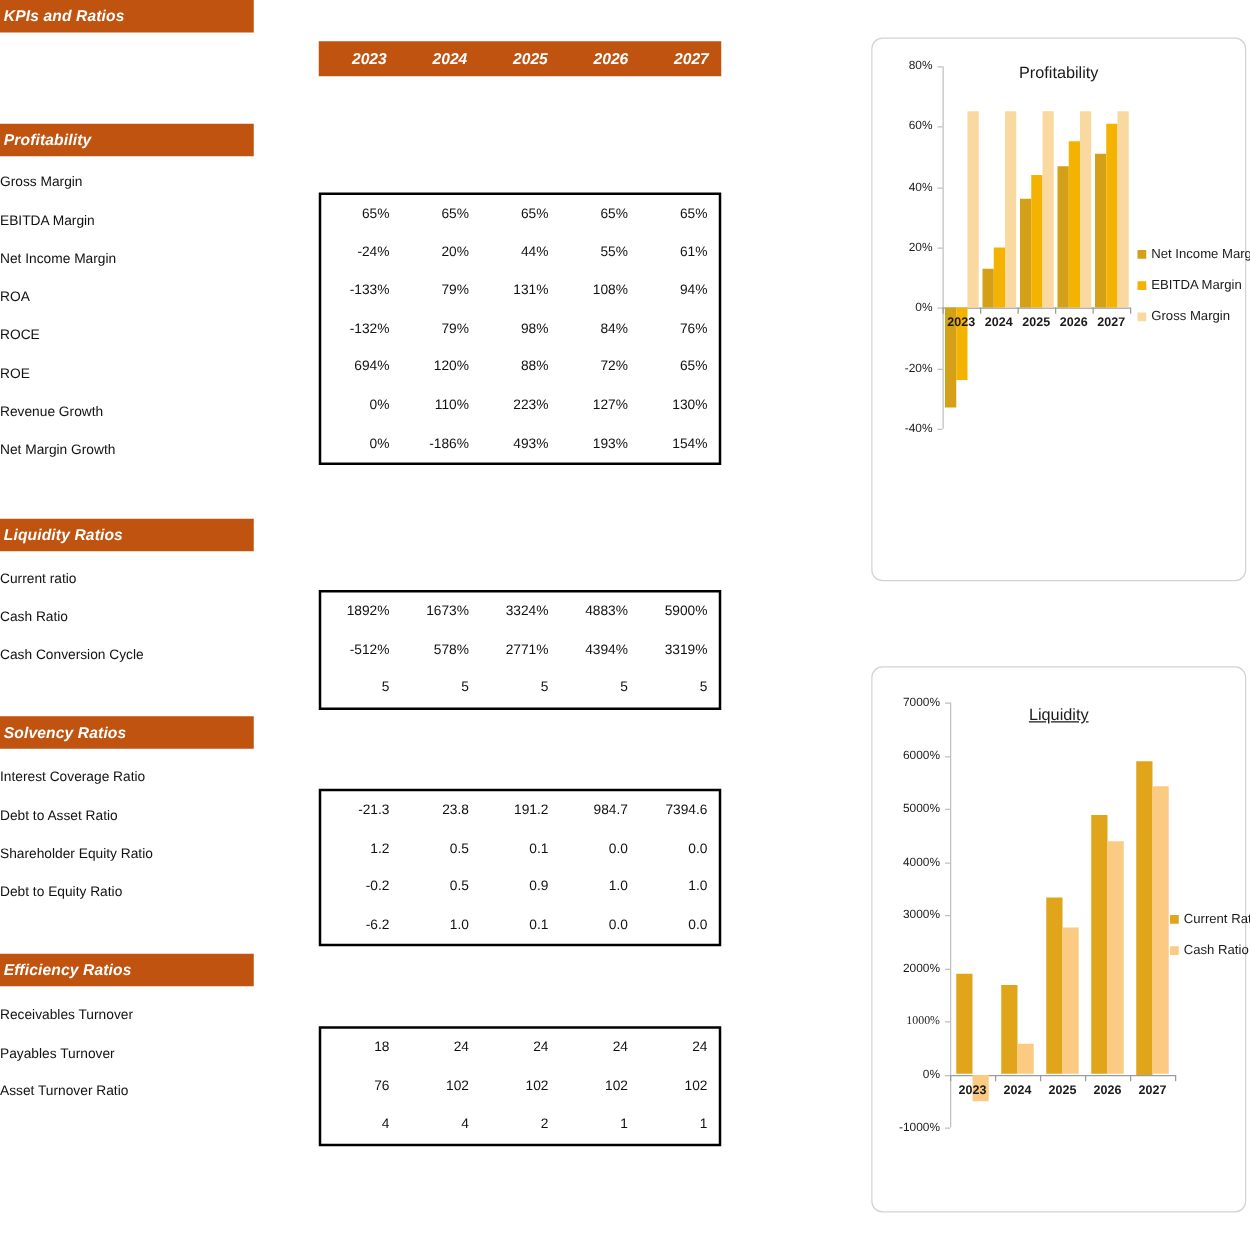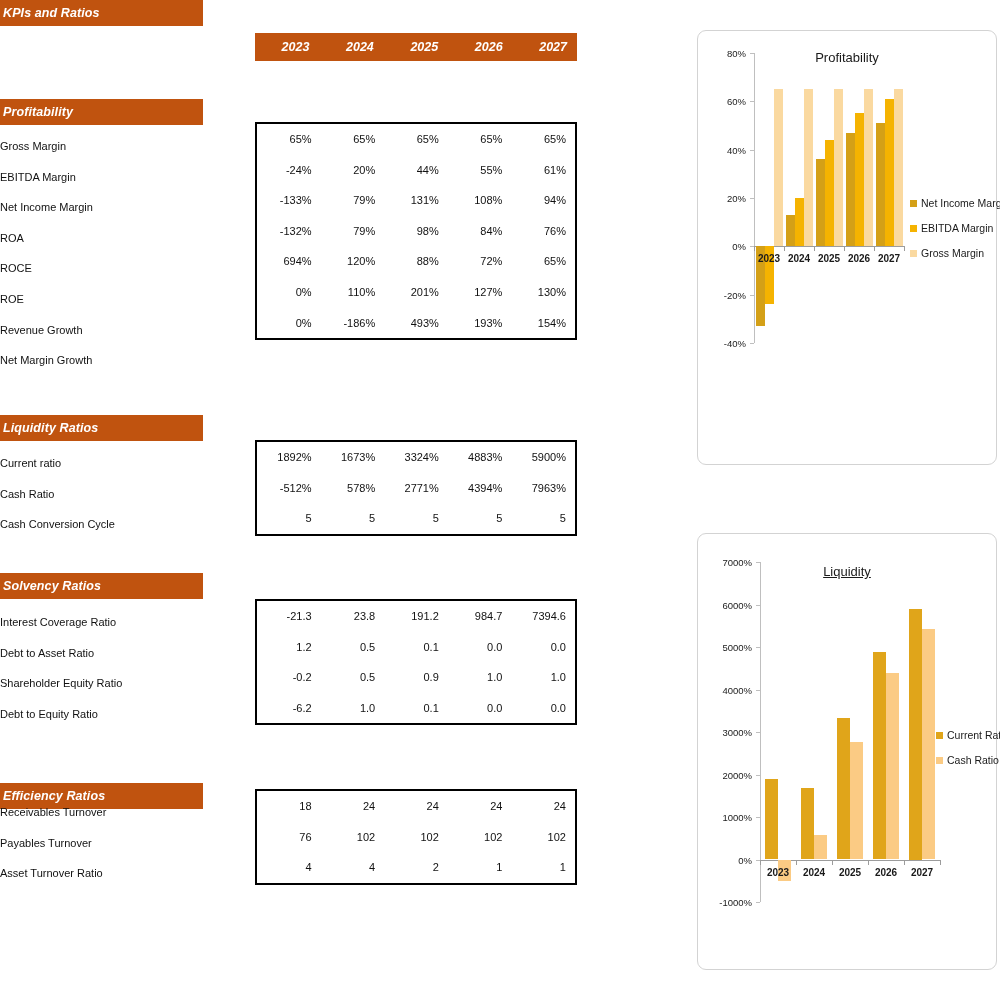--- a/index.html
+++ b/index.html
@@ -72,20 +72,21 @@
     white-space: nowrap;
   }
 
   .numblock {
     position: absolute;
     left: 255px;
     width: 322px;
     border: 2.5px solid #000000;
     box-sizing: border-box;
     background: #ffffff;
+    margin-top: 32px;
   }
   .numrow {
     display: flex;
     height: 30.6px;
   }
   .numrow .cell {
     flex: 1 1 0;
     text-align: right;
     padding-right: 9px;
     font-size: 11px;
@@ -185,21 +186,21 @@
     <span class="yr">2023</span>
     <span class="yr">2024</span>
     <span class="yr">2025</span>
     <span class="yr">2026</span>
     <span class="yr">2027</span>
   </div>
 
   <div class="band" style="top:99px;">Profitability</div>
   <div class="band" style="top:415px;">Liquidity Ratios</div>
   <div class="band" style="top:573px;font-style:italic;">Solvency Ratios</div>
-  <div class="band" style="top:763px;margin-top:20px;">Efficiency Ratios</div>
+  <div class="band" style="top:763px;">Efficiency Ratios</div>
 
   <div class="rowlabels" id="labels-0" style="top:131px;">
       <div class="rowlabel">Gross Margin</div>
       <div class="rowlabel">EBITDA Margin</div>
       <div class="rowlabel">Net Income Margin</div>
       <div class="rowlabel">ROA</div>
       <div class="rowlabel">ROCE</div>
       <div class="rowlabel">ROE</div>
       <div class="rowlabel">Revenue Growth</div>
       <div class="rowlabel">Net Margin Growth</div>
@@ -253,21 +254,21 @@
       <div class="numrow">
         <div class="cell">694%</div>
         <div class="cell">120%</div>
         <div class="cell">88%</div>
         <div class="cell">72%</div>
         <div class="cell">65%</div>
       </div>
       <div class="numrow">
         <div class="cell">0%</div>
         <div class="cell">110%</div>
-        <div class="cell">201%</div>
+        <div class="cell">223%</div>
         <div class="cell">127%</div>
         <div class="cell">130%</div>
       </div>
       <div class="numrow">
         <div class="cell">0%</div>
         <div class="cell">-186%</div>
         <div class="cell">493%</div>
         <div class="cell">193%</div>
         <div class="cell">154%</div>
       </div>
@@ -278,21 +279,21 @@
         <div class="cell">1673%</div>
         <div class="cell">3324%</div>
         <div class="cell">4883%</div>
         <div class="cell">5900%</div>
       </div>
       <div class="numrow">
         <div class="cell">-512%</div>
         <div class="cell">578%</div>
         <div class="cell">2771%</div>
         <div class="cell">4394%</div>
-        <div class="cell">7963%</div>
+        <div class="cell">3319%</div>
       </div>
       <div class="numrow">
         <div class="cell">5</div>
         <div class="cell">5</div>
         <div class="cell">5</div>
         <div class="cell">5</div>
         <div class="cell">5</div>
       </div>
     </div>
   <div class="numblock" id="nums-2" style="top:599px;">
@@ -414,21 +415,21 @@
 
 <div class="panel" id="panel-liquid">
   <div class="chart-title" style="top:30px;text-decoration:underline;">Liquidity</div>
   <div class="plot" id="plot-liquid" style="left: 62px; top: 28px; width: 180px; height: 340px;">
       <div class="yaxis-line" style="left: 0px; top: 0px; height: 340px;"></div>
       <div class="ytick-mark" style="left: -4px; top: 340px;"></div>
       <div class="ytick" style="left: -54px; width: 46px; top: 340px;">-1000%</div>
       <div class="ytick-mark" style="left: -4px; top: 297.5px;"></div>
       <div class="ytick" style="left: -54px; width: 46px; top: 297.5px;">0%</div>
       <div class="ytick-mark" style="left: -4px; top: 255px;"></div>
-      <div class="ytick" style="left: -54px; width: 46px; top: 255px;">1000%</div>
+      <div class="ytick" style="left: -54px; width: 46px; top: 255px; font-family: Liberation Serif, serif;">1000%</div>
       <div class="ytick-mark" style="left: -4px; top: 212.5px;"></div>
       <div class="ytick" style="left: -54px; width: 46px; top: 212.5px;">2000%</div>
       <div class="ytick-mark" style="left: -4px; top: 170px;"></div>
       <div class="ytick" style="left: -54px; width: 46px; top: 170px;">3000%</div>
       <div class="ytick-mark" style="left: -4px; top: 127.5px;"></div>
       <div class="ytick" style="left: -54px; width: 46px; top: 127.5px;">4000%</div>
       <div class="ytick-mark" style="left: -4px; top: 85px;"></div>
       <div class="ytick" style="left: -54px; width: 46px; top: 85px;">5000%</div>
       <div class="ytick-mark" style="left: -4px; top: 42.5px;"></div>
       <div class="ytick" style="left: -54px; width: 46px; top: 42.5px;">6000%</div>

